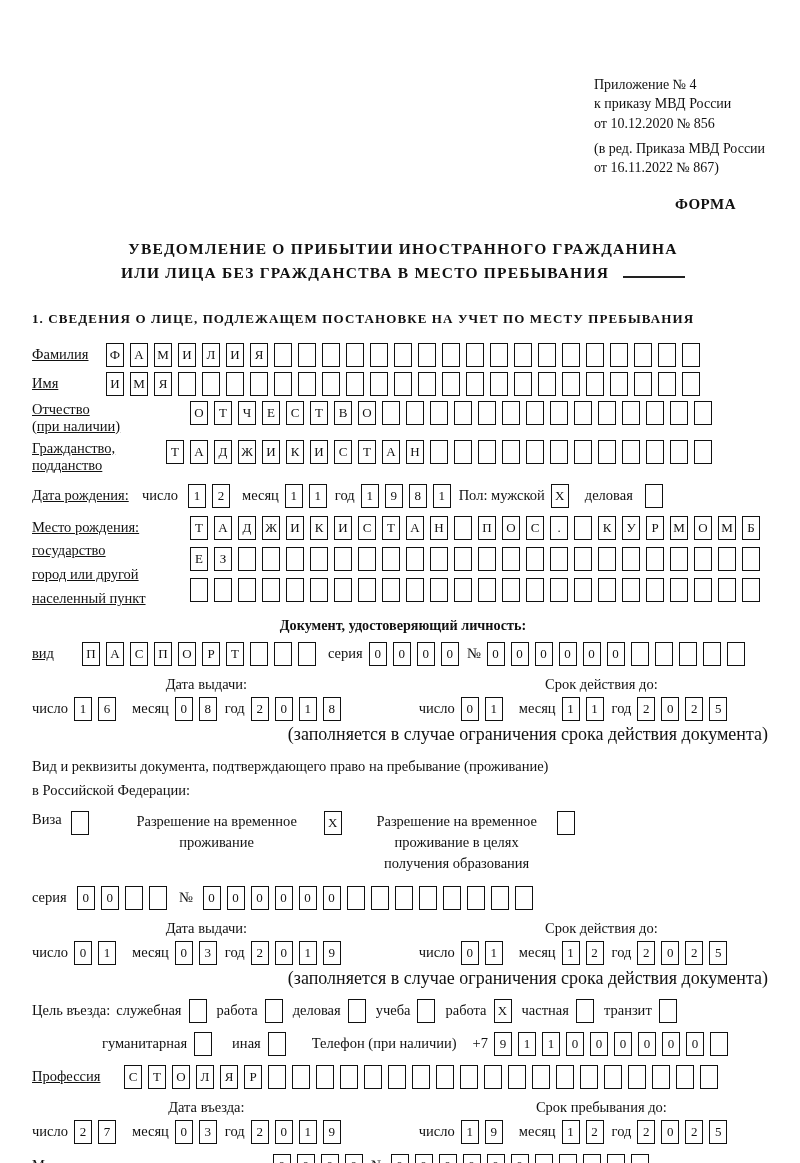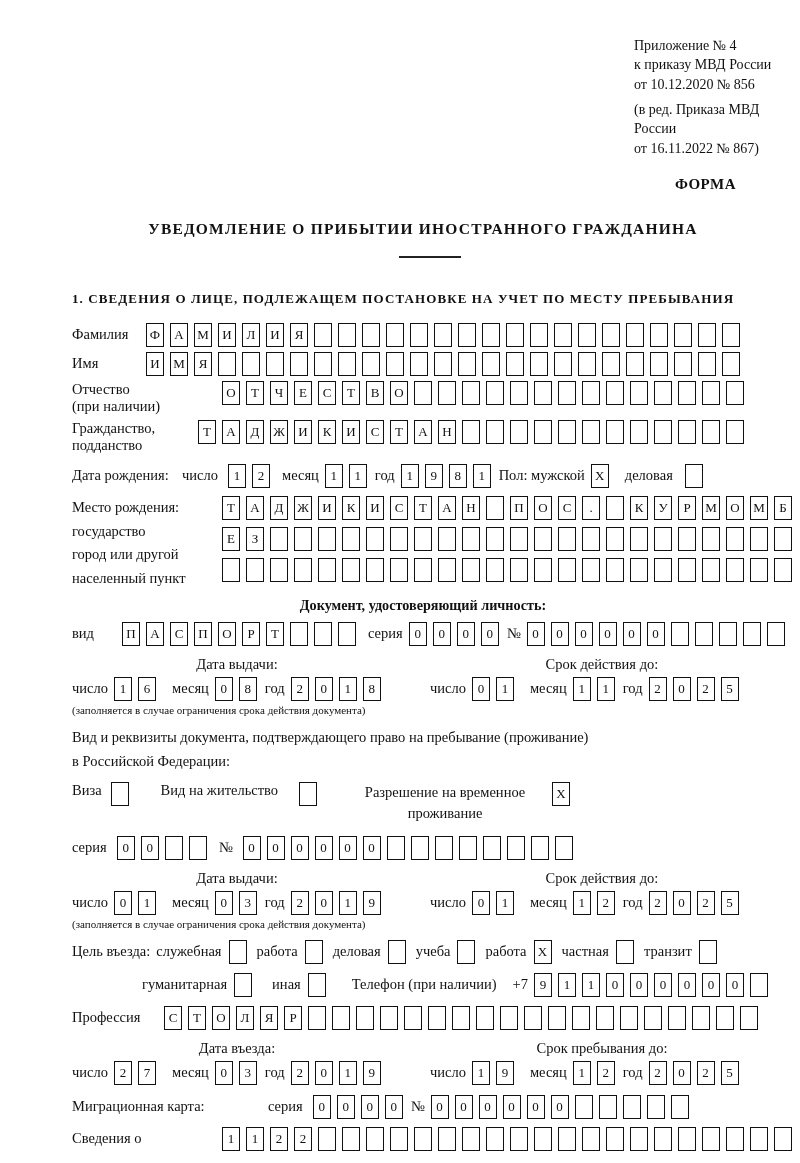--- a/index.html
+++ b/index.html
@@ -3,60 +3,60 @@
 <meta charset="utf-8">
 <style>
   html,body{margin:0;padding:0;background:#fff;}
   body{
     width:800px;height:1163px;overflow:hidden;
     color:#111;
     font-family:"Liberation Serif","DejaVu Serif",serif;
     font-size:14.5px;
     -webkit-font-smoothing:antialiased;
   }
-  .page{box-sizing:border-box;width:800px;height:927px;padding:36px 26px 0 72px;}
+  .page{box-sizing:border-box;width:800px;height:927px;padding:36px 26px 0 32px;margin-top:39px;}
 
   
   .appendix{margin-left:562px;font-size:14px;line-height:1.38;}
   .appendix .rev{margin-top:6px;}
   .forma{margin:18px 38px 0 0;text-align:right;font-weight:bold;font-size:15px;letter-spacing:.5px;}
 
   
   .title{margin-top:24px;text-align:center;font-weight:bold;font-size:15.5px;letter-spacing:1.2px;line-height:1.55;}
   .blank-underline{display:inline-block;width:62px;height:13px;border-bottom:2px solid #222;margin-left:14px;}
 
   .sec-heading{margin-top:26px;margin-bottom:16px;font-weight:bold;font-size:13px;letter-spacing:1.1px;white-space:nowrap;}
 
   
   .frow{display:flex;align-items:center;margin-bottom:5px;white-space:nowrap;}
-  .frow.top{align-items:flex-start;}
-  .flabel{flex:0 0 auto;}
+  .frow.top{align-items:flex-start;gap:8px;}
+  .flabel{flex:0 0 auto;text-decoration:underline;}
   .w72{width:74px;}
   .w148{width:150px;}
   .subl{display:block;}
   .boxrow{display:inline-flex;gap:6px;flex:0 0 auto;}
   .cbox{
     display:inline-flex;align-items:center;justify-content:center;
     box-sizing:border-box;width:18px;height:24px;border:1.6px solid #111;
     font-size:13px;line-height:1;flex:0 0 auto;background:#fff;
   }
   .stack{display:flex;flex-direction:column;gap:7px;}
   .ml8{margin-left:8px;} .ml12{margin-left:12px;} .ml16{margin-left:16px;} .ml20{margin-left:20px;}
   .mr6{margin-right:6px;} .mr10{margin-right:10px;}
 
   .center-heading{text-align:center;font-weight:bold;margin:6px 0 8px 0;font-size:14.2px;}
 
   
-  .dates-row{display:flex;margin-top:10px;margin-bottom:2px;white-space:nowrap;}
+  .dates-row{display:flex;margin-top:10px;margin-bottom:2px;white-space:nowrap;gap:10px;}
   .date-col{display:flex;flex-direction:column;}
   .date-col.left{flex:0 0 47%;}
   .date-col.right{flex:0 0 53%;padding-left:28px;box-sizing:border-box;}
   .date-title{text-align:center;margin-bottom:4px;}
   .date-line{display:flex;align-items:center;}
-  .small-note{font-size:11px;margin:3px 6px 10px 0;}
+  .small-note{font-size:18px;text-align:right;margin:3px 6px 10px 0;}
 
   .para{margin:10px 0 2px 0;line-height:1.65;}
 
   .options-row{display:flex;align-items:flex-start;margin:8px 0 12px 0;}
   .opt{display:flex;align-items:flex-start;gap:9px;margin-right:14px;}
   .opt .optlabel{display:inline-block;}
   .opt .optlabel.c{text-align:center;line-height:1.45;white-space:normal;}
 
   .purpose-row{display:flex;align-items:center;margin-bottom:9px;white-space:nowrap;}
   .purpose-row .opt{align-items:center;gap:7px;margin-right:10px;text-align:right;}
@@ -71,21 +71,21 @@
     <div>к приказу МВД России</div>
     <div>от 10.12.2020 № 856</div>
     <div class="rev">(в ред. Приказа МВД России</div>
     <div>от 16.11.2022 № 867)</div>
   </div>
   <div class="forma">ФОРМА</div>
 
   <div class="title">
     <div>УВЕДОМЛЕНИЕ О ПРИБЫТИИ ИНОСТРАННОГО ГРАЖДАНИНА</div>
     <div>
-      <span class="blank-underline"></span>
+      <span>ИЛИ ЛИЦА БЕЗ ГРАЖДАНСТВА В МЕСТО ПРЕБЫВАНИЯ</span><span class="blank-underline"></span>
     </div>
   </div>
 
   <div class="sec-heading">1. СВЕДЕНИЯ О ЛИЦЕ, ПОДЛЕЖАЩЕМ ПОСТАНОВКЕ НА УЧЕТ ПО МЕСТУ ПРЕБЫВАНИЯ</div>
 
   <div class="frow">
     <span class="flabel w72">Фамилия</span>
     <span class="boxrow">
         <span class="cbox">Ф</span>
         <span class="cbox">А</span>
@@ -413,27 +413,27 @@
   <div class="para">
     <div>Вид и реквизиты документа, подтверждающего право на пребывание (проживание)</div>
     <div>в Российской Федерации:</div>
   </div>
 
   <div class="options-row">
     <span class="opt">
       <span class="optlabel">Виза</span>
       <span class="cbox"></span>
     </span>
-    <span class="opt" style="margin-left:18px">
-      <span class="optlabel">Вид на жительство</span>
-      <span class="cbox" style="margin-left:12px"></span>
-    </span>
     <span class="opt" style="margin-left:16px">
       <span class="optlabel c" style="width:196px">Разрешение на временное проживание</span>
       <span class="cbox">X</span>
+    </span>
+    <span class="opt" style="margin-left:10px;margin-right:0">
+      <span class="optlabel c" style="width:182px">Разрешение на временное проживание в целях получения образования</span>
+      <span class="cbox"></span>
     </span>
   </div>
 
   <div class="frow">
     <span class="mr10">серия</span>
     <span class="boxrow">
         <span class="cbox">0</span>
         <span class="cbox">0</span>
         <span class="cbox"></span>
         <span class="cbox"></span>

